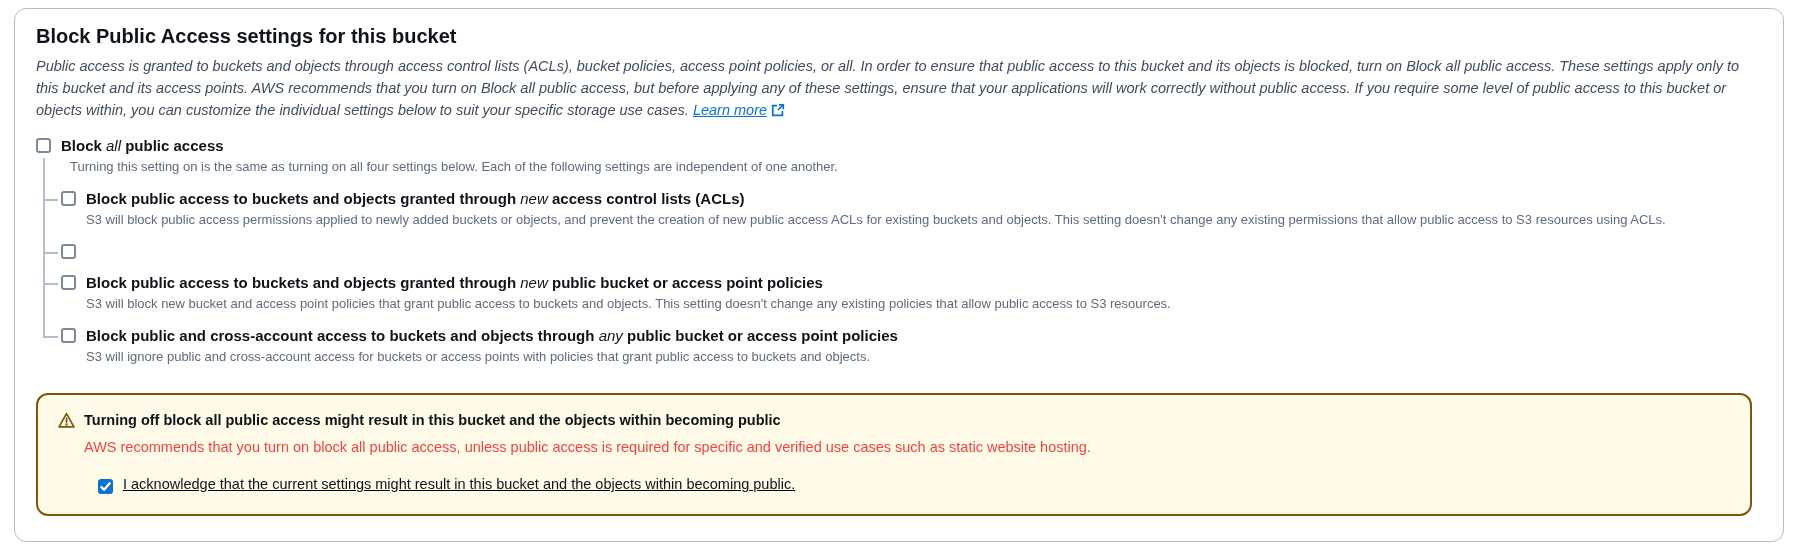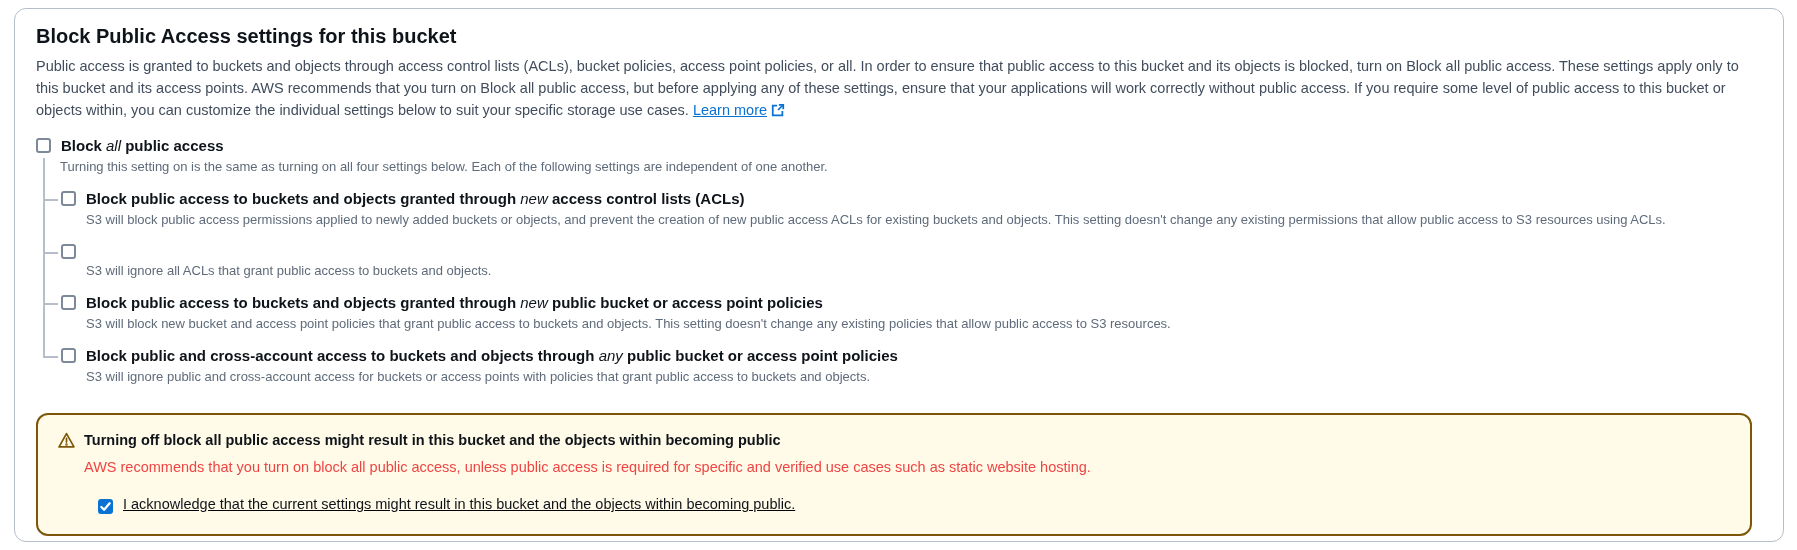--- a/index.html
+++ b/index.html
@@ -21,20 +21,21 @@
     font-size: 20px;
     font-weight: bold;
     color: #0f141a;
     margin-bottom: 7px;
   }
   .intro {
     font-size: 14.5px;
     line-height: 22px;
     color: #414d5c;
     margin-bottom: 14px;
+    font-style: italic;
   }
   .learn-more {
     color: #0972d3;
     text-decoration: underline;
     cursor: pointer;
     white-space: nowrap;
   }
   .ext-icon { 
     display: inline-block; vertical-align: -2px; margin-left: 4px;
   }
@@ -67,21 +68,21 @@
     font-size: 15px;
     font-weight: bold;
     color: #0f141a;
     line-height: 18px;
   }
   .setting-label .em { font-style: italic; font-weight: normal; }
   .setting-desc {
     font-size: 13px;
     line-height: 17px;
     color: #5f6b7a;
-    margin-left: 24px;
+    margin-left: 34px;
     margin-top: 3px;
   }
   .main-setting { margin-top: 6px; }
   .tree-wrap { position: relative; }
   .tree-line {
     position: absolute;
     left: 7px; top: 0; bottom: 27px;
     width: 0;
     border-left: 2px solid #b6bec9;
   }
@@ -180,21 +181,20 @@
 
       <div class="sub-item">
         <span class="stub"></span>
         <div class="setting-row">
           <span class="checkbox" role="checkbox" aria-checked="false">
             <svg width="11" height="11" viewBox="0 0 12 12" fill="none" stroke="#ffffff" stroke-width="2.5" stroke-linecap="round" stroke-linejoin="round">
                 <path d="M1.5 6.5 L4.5 9.5 L10.5 2.5"></path>
               </svg>
           </span>
         </div>
-        <div class="setting-desc">S3 will ignore all ACLs that grant public access to buckets and objects.</div>
       </div>
 
       <div class="sub-item">
         <span class="stub"></span>
         <div class="setting-row">
           <span class="checkbox" role="checkbox" aria-checked="false">
             <svg width="11" height="11" viewBox="0 0 12 12" fill="none" stroke="#ffffff" stroke-width="2.5" stroke-linecap="round" stroke-linejoin="round">
                 <path d="M1.5 6.5 L4.5 9.5 L10.5 2.5"></path>
               </svg>
           </span>

